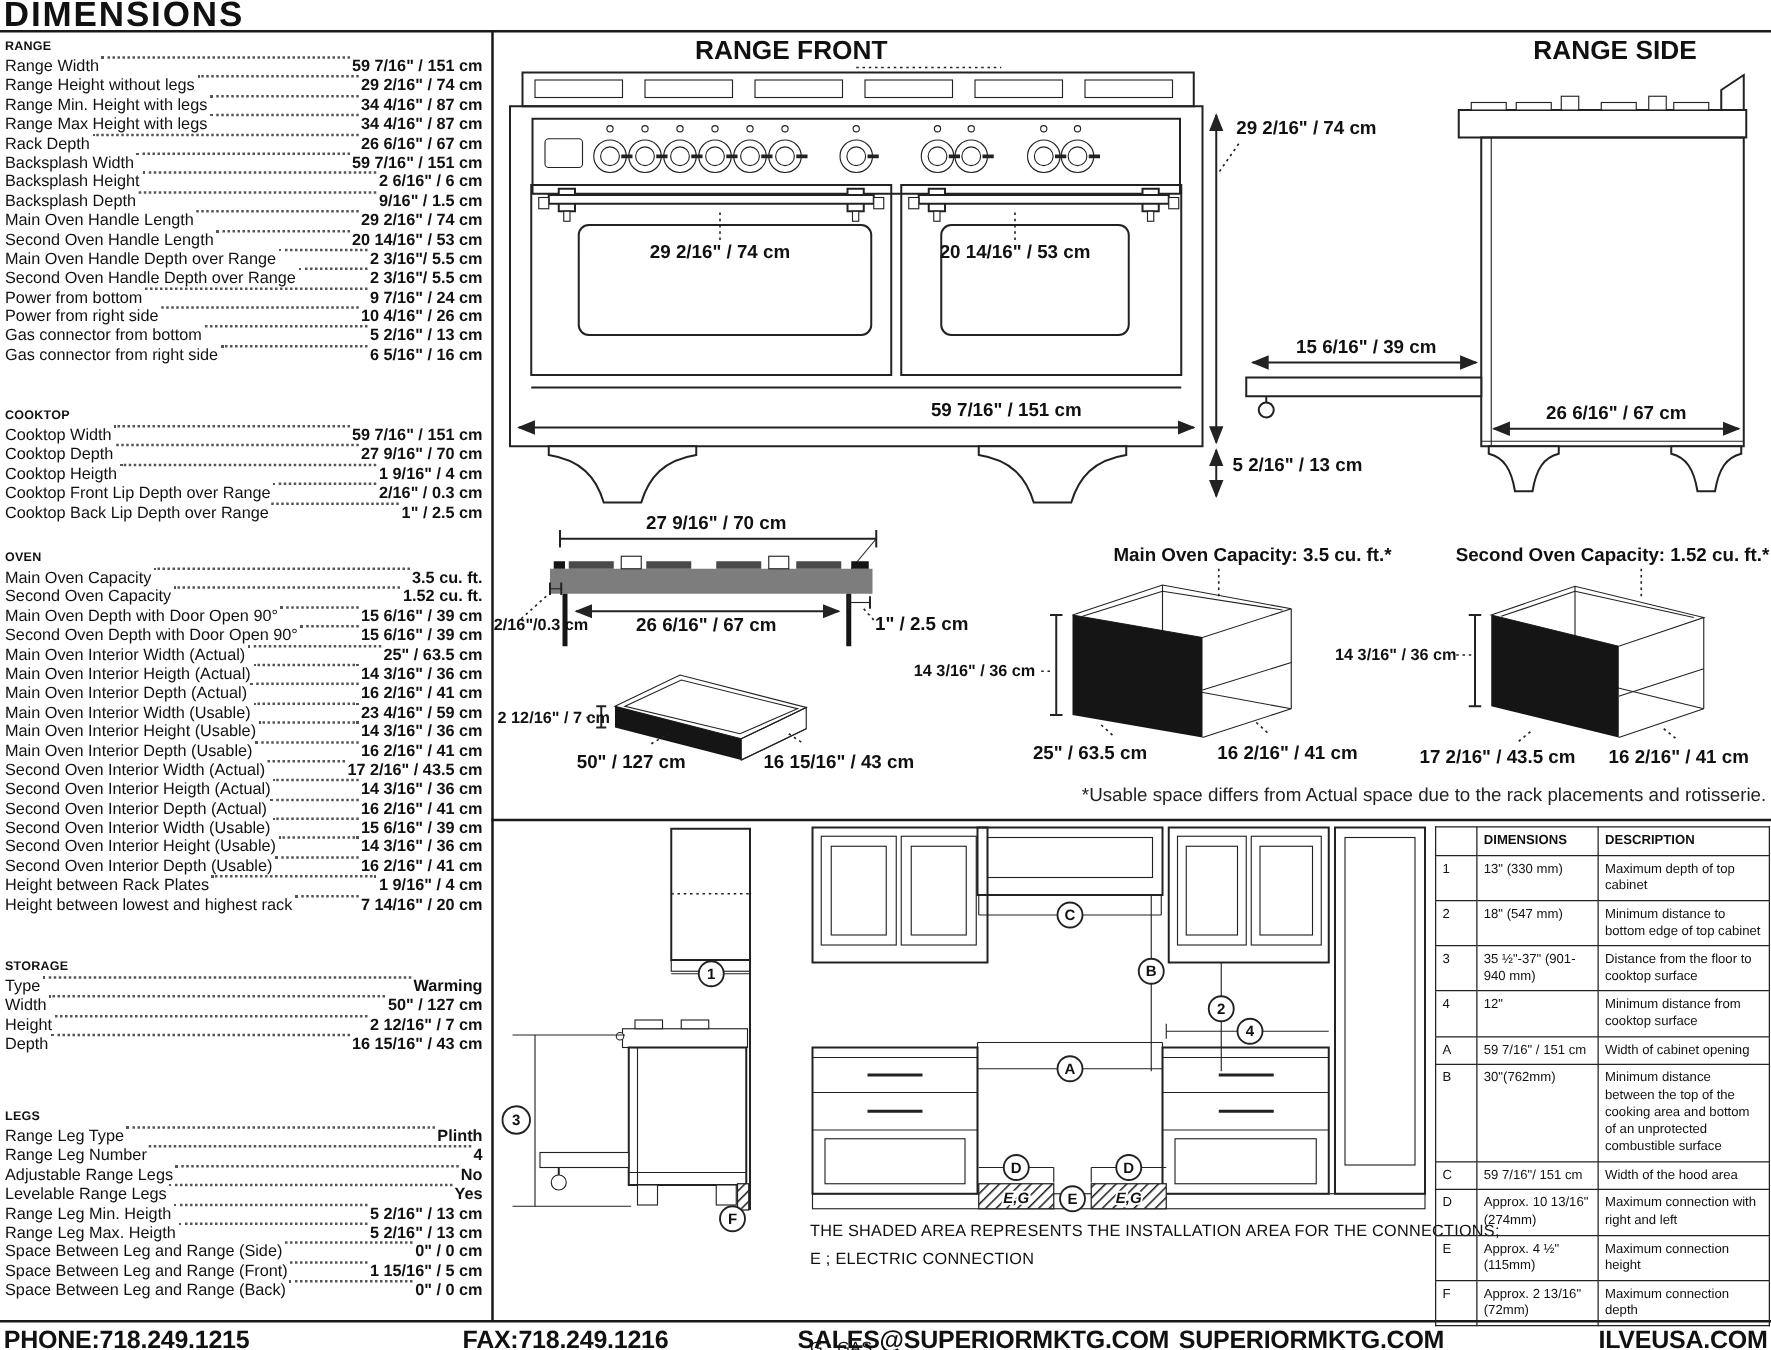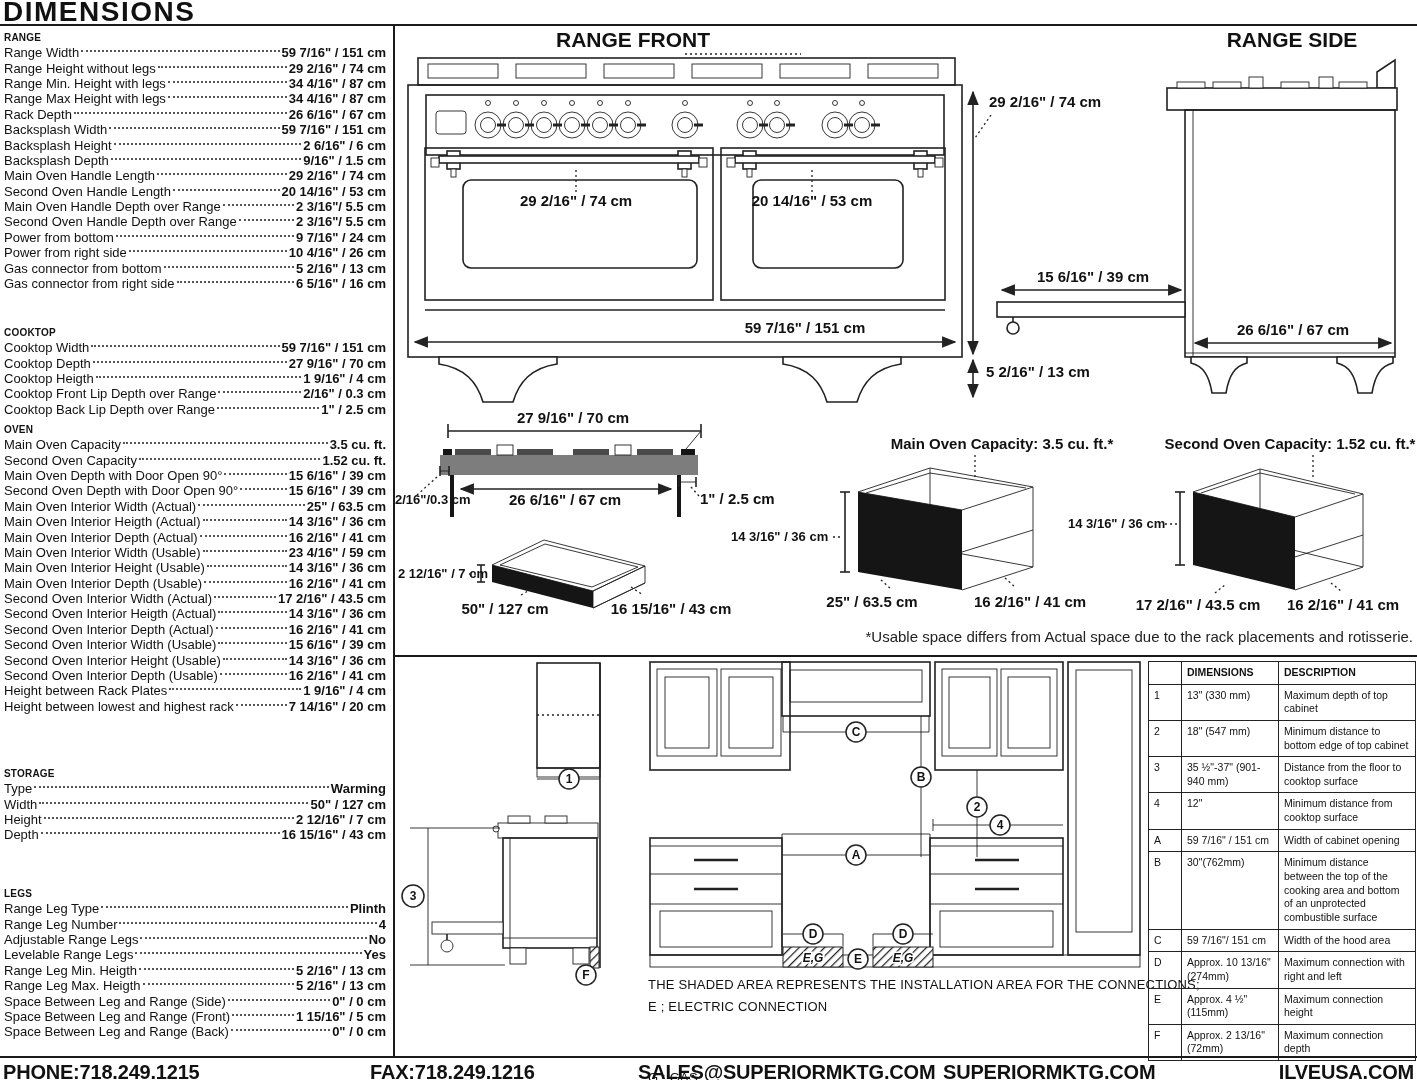--- a/index.html
+++ b/index.html
@@ -3,21 +3,21 @@
 <meta charset="utf-8">
 <style>
   html,body{margin:0;padding:0;background:#fff;}
   #sheet{position:relative;width:1417px;height:1080px;background:#fff;overflow:hidden;
          font-family:"Liberation Sans",sans-serif;color:#111;}
   .rule{position:absolute;background:#1a1a1a;}
   #page-title{position:absolute;left:3px;top:-4px;font-size:28px;font-weight:800;letter-spacing:1.5px;}
   
   .spec-section{position:absolute;left:4px;width:382px;}
   .spec-section h3{margin:0 0 2px 0;font-size:10px;font-weight:bold;letter-spacing:.2px;}
-  .spec-row{display:flex;align-items:center;height:15.4px;font-size:13px;white-space:nowrap;}
+  .spec-row{display:flex;align-items:flex-start;height:15.4px;font-size:13px;white-space:nowrap;}
   .spec-label{flex:0 0 auto;}
   .leader{flex:1 1 auto;border-bottom:2px dotted #555;margin:0 2px 3px 2px;min-width:8px;}
   .spec-value{flex:0 0 auto;font-weight:bold;}
   
   svg{position:absolute;}
   svg .ln{fill:none;stroke:#222;stroke-width:1.6;}
   svg .tn{fill:none;stroke:#222;stroke-width:0.9;}
   svg .fw{fill:#fff;stroke:#222;stroke-width:1.6;}
   svg .fwt{fill:#fff;stroke:#222;stroke-width:0.9;}
   svg .blk{fill:#151515;}
@@ -167,21 +167,21 @@
           <span class="leader"></span>
           <span class="spec-value">2/16" / 0.3 cm</span>
         </div>
         <div class="spec-row">
           <span class="spec-label">Cooktop Back Lip Depth over Range</span>
           <span class="leader"></span>
           <span class="spec-value">1" / 2.5 cm</span>
         </div>
       </div>
   </div>
-  <div class="spec-section" style="top:424px;">
+  <div class="spec-section" style="top:441px;">
     <h3>OVEN</h3>
     <div>
 
     <div class="spec-row">
           <span class="spec-label">Main Oven Capacity</span>
           <span class="leader"></span>
           <span class="spec-value">3.5 cu. ft.</span>
         </div>
         <div class="spec-row">
           <span class="spec-label">Second Oven Capacity</span>

